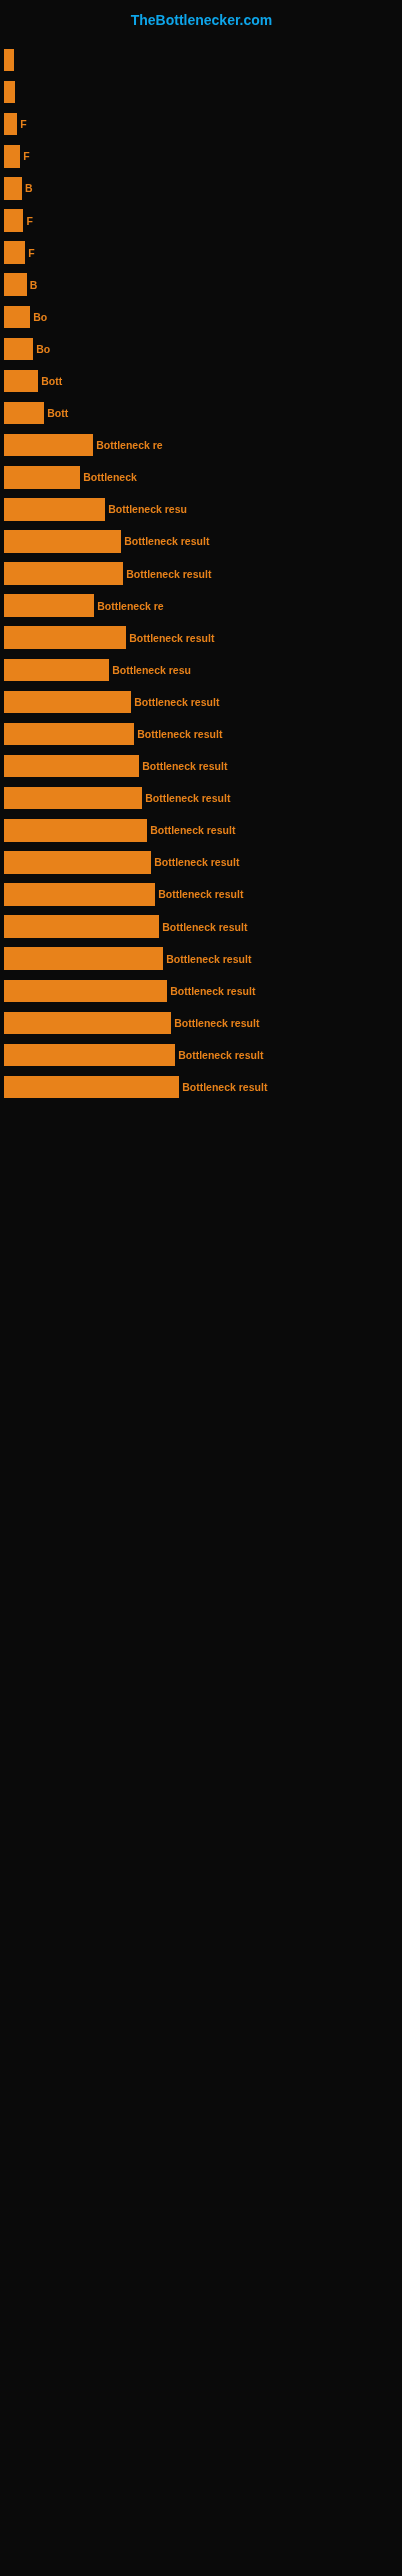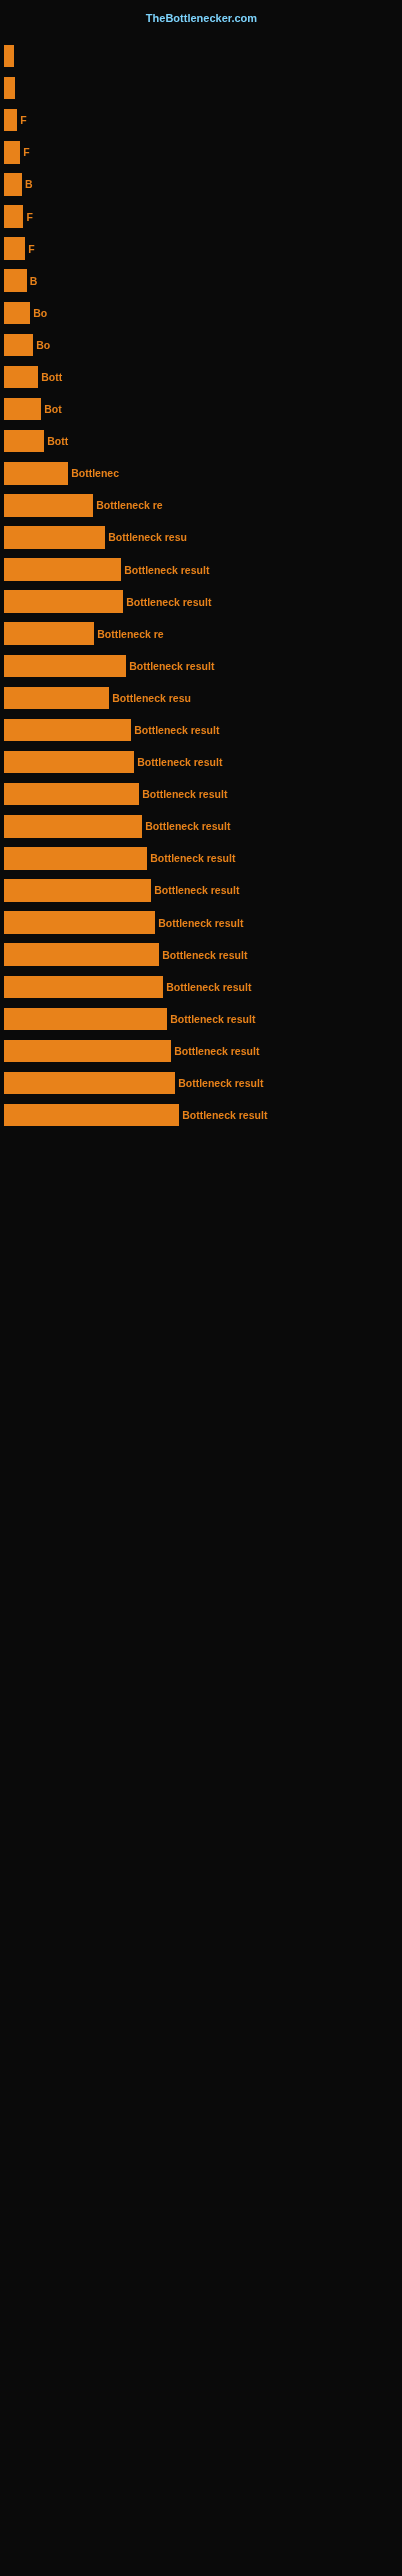--- a/index.html
+++ b/index.html
@@ -8,22 +8,22 @@
       box-sizing: border-box;
     }
     body {
       width: 403px;
       min-height: 2576px;
       background-color: #0a0a0a;
       font-family: Arial, sans-serif;
       overflow-x: hidden;
     }
     .site-title {
-      color: #7dd3fc;
-      font-size: 11px;
+      color: #0ea5e9;
+      font-size: 14px;
       font-weight: bold;
       text-align: center;
       padding: 12px 0 8px 0;
     }
     .bar-container {
       display: flex;
       flex-direction: column;
       padding: 8px 0;
       gap: 0;
     }
@@ -93,34 +93,30 @@
     </div>
     <div class="bar-row">
       <div class="bar" style="width: 29px;"></div>
       <span class="bar-text">Bo</span>
     </div>
     <div class="bar-row">
       <div class="bar" style="width: 34px;"></div>
       <span class="bar-text">Bott</span>
     </div>
     <div class="bar-row">
-      <div class="bar" style="width: 37px;"></div>
-      <span class="bar-text">Bot</span>
-    </div>
-    <div class="bar-row">
       <div class="bar" style="width: 40px;"></div>
       <span class="bar-text">Bott</span>
     </div>
     <div class="bar-row">
-      <div class="bar" style="width: 64px;"></div>
-      <span class="bar-text">Bottlenec</span>
+      <div class="bar" style="width: 89px;"></div>
+      <span class="bar-text">Bottleneck re</span>
     </div>
     <div class="bar-row">
-      <div class="bar" style="width: 89px;"></div>
-      <span class="bar-text">Bottleneck re</span>
+      <div class="bar" style="width: 76px;"></div>
+      <span class="bar-text">Bottleneck</span>
     </div>
     <div class="bar-row">
       <div class="bar" style="width: 101px;"></div>
       <span class="bar-text">Bottleneck resu</span>
     </div>
     <div class="bar-row">
       <div class="bar" style="width: 117px;"></div>
       <span class="bar-text">Bottleneck result</span>
     </div>
     <div class="bar-row">

